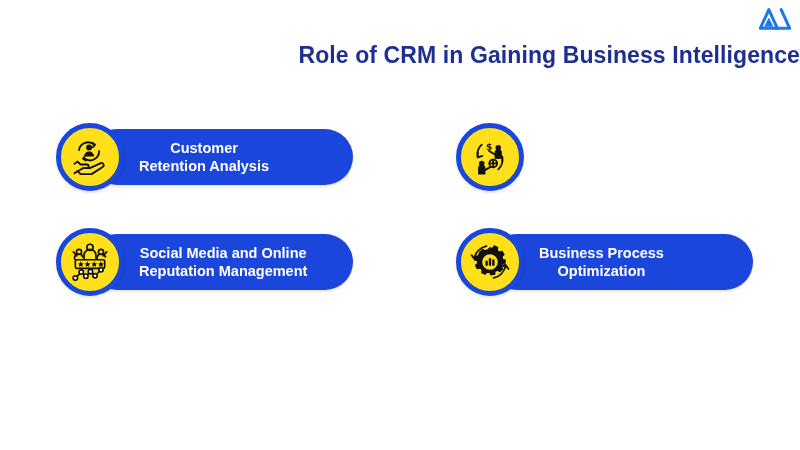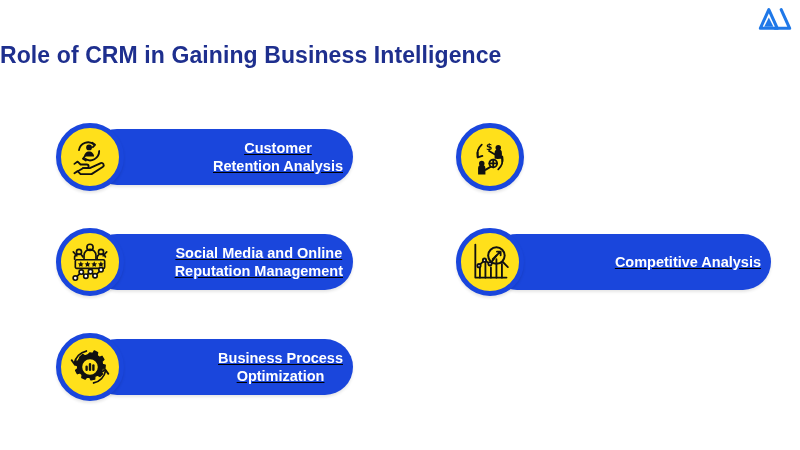--- a/index.html
+++ b/index.html
@@ -24,21 +24,21 @@
     width: 34px;
     height: 26px;
   }
 
   
   .title {
     position: absolute;
     top: 42px;
     left: 0;
     width: 800px;
-    text-align: left;
+    text-align: right;
     font-size: 23px;
     font-weight: bold;
     color: #1e2f8e;
     letter-spacing: 0.1px;
   }
 
   
   .grid {
     position: absolute;
     top: 118px;
@@ -61,25 +61,24 @@
   .pill {
     position: absolute;
     left: 33px;
     top: 11px;
     width: 264px;
     height: 56px;
     background: #1a46dc;
     border-radius: 28px;
     display: flex;
     align-items: center;
-    justify-content: flex-end;
+    justify-content: flex-start;
     padding-left: 50px;
     padding-right: 10px;
     box-shadow: 0 2px 3px rgba(0,0,0,0.10);
-    text-decoration: underline;
   }
 
   .pill-label {
     color: #ffffff;
     font-size: 14.5px;
     font-weight: bold;
     line-height: 1.25;
     text-align: center;
     white-space: pre-line;
   }
@@ -201,42 +200,20 @@
             <circle cx="19.5" cy="39.5" r="2.4" fill="#fff"></circle>
             <circle cx="24.5" cy="34.5" r="2.4" fill="#fff"></circle>
             <circle cx="29.5" cy="39" r="2.4" fill="#fff"></circle>
             <circle cx="36" cy="32.5" r="2.4" fill="#fff"></circle>
           </g>
         </svg>
       </div>
     </div>
   </div>
 
-  <div class="col-right">
-    <div class="item">
-      <div class="pill">
-        <span class="pill-label">Competitive Analysis</span>
-      </div>
-      <div class="badge">
-        <svg width="44" height="44" viewBox="0 0 48 48">
-          <g fill="none" stroke="#111" stroke-width="2" stroke-linecap="round" stroke-linejoin="round">
-            <path d="M8 5v36h34"></path>
-            <path d="M13 41V28M19 41V24M25 41V30M31 41V21M37 41V26"></path>
-            <path d="M12 28l6-6 6 4 7-9"></path>
-            <circle cx="12" cy="28" r="1.8" fill="#fff"></circle>
-            <circle cx="18" cy="22" r="1.8" fill="#fff"></circle>
-            <circle cx="24" cy="26" r="1.8" fill="#fff"></circle>
-            <circle cx="31" cy="17" r="9" stroke-width="2.2"></circle>
-            <path d="M38 24l5.5 5.5"></path>
-            <path d="M27 21l8-8M31.6 12.6H35.6V16.6"></path>
-          </g>
-        </svg>
-      </div>
-    </div>
-  </div>
 
   <div class="col-left">
     <div class="item">
       <div class="pill">
         <span class="pill-label">Business Process
 Optimization</span>
       </div>
       <div class="badge">
         <svg width="44" height="44" viewBox="0 0 48 48">
           <g fill="none" stroke="#111" stroke-width="2" stroke-linecap="round" stroke-linejoin="round">

